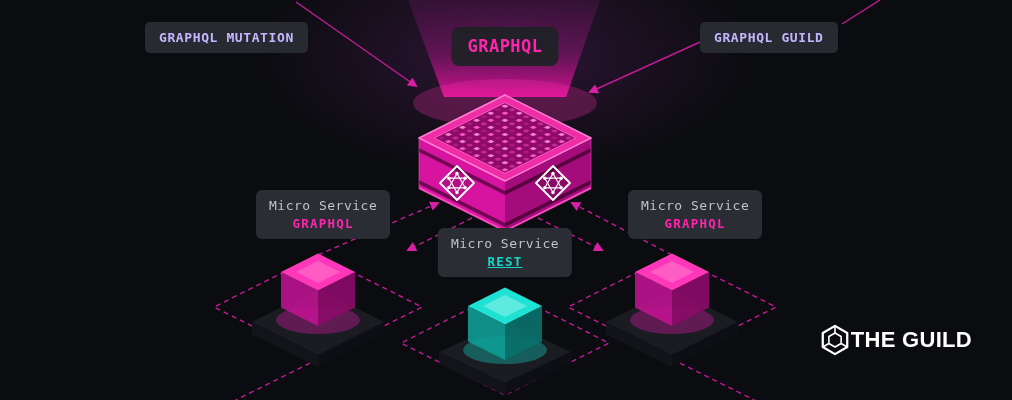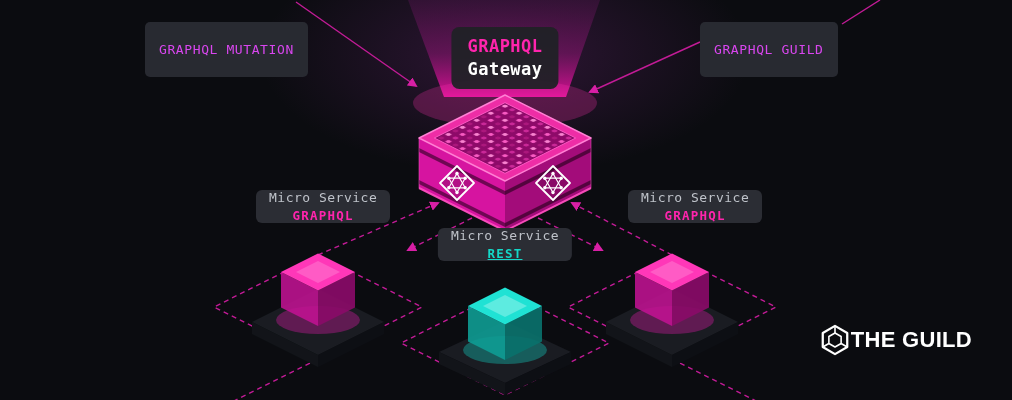--- a/index.html
+++ b/index.html
@@ -6,34 +6,34 @@
   html,body { background:#000; }
   .canvas {
     position:relative; width:1012px; height:400px;
     background:#0b0c10; overflow:hidden;
     font-family:"DejaVu Sans Mono", monospace;
   }
   svg.diagram { position:absolute; inset:0; display:block; }
 
   .tag {
     position:absolute; background:#282a31; border-radius:5px;
-    padding:20px 14px; font-size:13px; font-weight:normal;
-    letter-spacing:0.6px; color:#d946ef; white-space:nowrap; z-index:3;
+    padding:8px 14px; font-size:13px; font-weight:bold;
+    letter-spacing:0.6px; color:#c4b5fd; white-space:nowrap; z-index:3;
   }
   .gateway-label {
     position:absolute; left:505px; top:27px; transform:translateX(-50%);
     background:rgba(32,33,38,0.95); border-radius:8px; padding:8px 16px;
     text-align:center; z-index:3;
   }
   .gw1 { color:#ff24ad; font-size:17px; font-weight:bold; letter-spacing:0.5px; line-height:1.35; }
   .gw2 { color:#ffffff; font-size:17px; font-weight:bold; letter-spacing:0.5px; line-height:1.35; }
 
   .ms {
     position:absolute; background:#2b2d34; border-radius:6px;
-    padding:0 13px; text-align:center; white-space:nowrap; z-index:3;
+    padding:8px 13px; text-align:center; white-space:nowrap; z-index:3;
   }
   .ms .l1 { color:#bfc3ca; font-size:13px; letter-spacing:0.5px; }
   .ms .l2 { font-size:12.5px; font-weight:bold; letter-spacing:1.2px; margin-top:3px; }
   .l2.pink { color:#ff24ad; }
   .l2.teal { color:#14d8c8;text-decoration:underline; }
 
   .guild-logo {
     position:absolute; right:40px; top:324px; display:flex; align-items:center;
     color:#ffffff; z-index:3;
     font-family:"Liberation Sans", sans-serif; font-weight:bold;
@@ -170,21 +170,20 @@
       </g>
     </g>
   </svg>
 
   <div class="tag" style="left:145px; top:22px">GRAPHQL MUTATION</div>
 
   <div class="tag" style="left:700px; top:22px">GRAPHQL GUILD</div>
 
   <div class="gateway-label">
     <div class="gw1">GRAPHQL</div>
-    <div class="gw2">Gateway</div>
   </div>
 
   <div class="ms" style="left:256px; top:190px">
     <div class="l1">Micro Service</div>
     <div class="l2 pink">GRAPHQL</div>
   </div>
 
   <div class="ms" style="left:628px; top:190px">
     <div class="l1">Micro Service</div>
     <div class="l2 pink">GRAPHQL</div>

